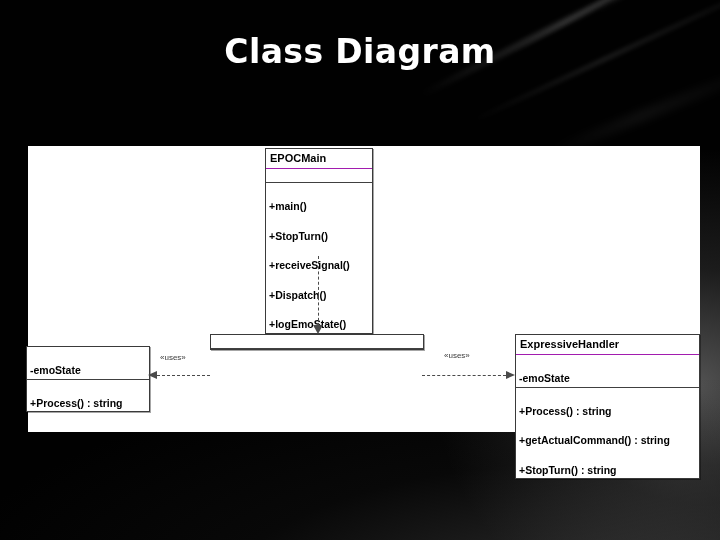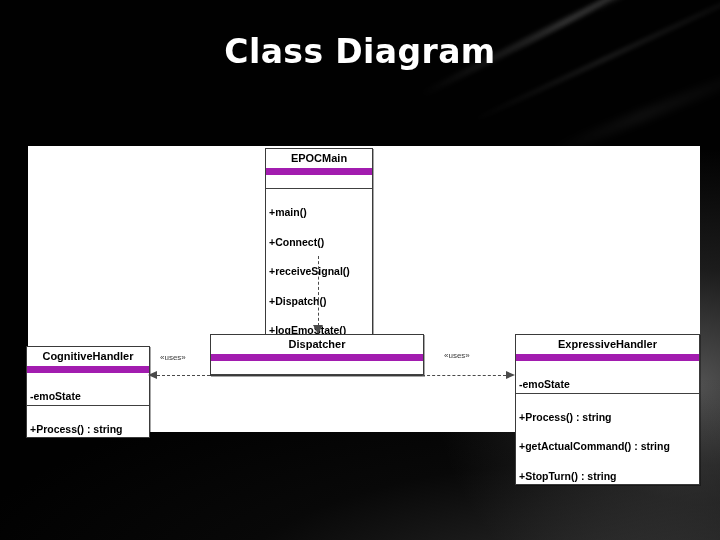--- a/index.html
+++ b/index.html
@@ -28,22 +28,22 @@
     color:#ffffff;font-size:33px;font-weight:700;letter-spacing:.4px;
     font-family:"DejaVu Sans",sans-serif;}
 
   
   #canvas{position:absolute;left:28px;top:146px;width:672px;height:286px;
     background:#ffffff;}
 
   
   .uml{position:absolute;background:#ffffff;border:1px solid #3a3a3a;
     box-shadow:1px 1px 0 rgba(0,0,0,.35);}
-  .uml .cname{text-align:center;font-weight:bold;font-size:11px;color:#000;
-    padding:3px 4px 3px;border-bottom:7px solid #a21caf;line-height:13px;
+  .uml .cname{text-align:left;font-weight:bold;font-size:11px;color:#000;
+    padding:3px 4px 3px;border-bottom:1px solid #a21caf;line-height:13px;
     font-family:"Liberation Sans",sans-serif;}
   .uml .attrs{border-bottom:1px solid #404040;min-height:11px;padding:1px 3px;}
   .uml .ops{padding:1px 3px;}
   .uml .row{font-size:10.5px;line-height:13.5px;color:#000;font-weight:bold;
     white-space:nowrap;font-family:"Liberation Sans",sans-serif;margin-top:16px;}
   .uml .empty{height:11px;}
 
   
   #box-epocmain{left:237px;top:2px;width:106px;}
   #box-dispatcher{left:182px;top:188px;width:212px;}
@@ -81,39 +81,37 @@
 
   <div id="canvas">
 
     <div class="uml" id="box-epocmain">
       <div class="cname">EPOCMain</div>
       <div class="attrs">
         <div class="empty"></div>
       </div>
       <div class="ops">
         <div class="row">+main()</div>
-        <div class="row">+Connect()</div>
+        <div class="row">+StopTurn()</div>
         <div class="row">+receiveSignal()</div>
         <div class="row">+Dispatch()</div>
         <div class="row">+logEmoState()</div>
       </div>
     </div>
 
     <div class="conn vdash" style="left:290px;top:110px;height:70px;"></div>
     <div class="arrow arr-down" style="left:285px;top:179px;"></div>
 
     <div class="uml" id="box-dispatcher">
-      <div class="cname">Dispatcher</div>
       <div class="attrs">
         <div class="empty"></div>
       </div>
     </div>
 
     <div class="uml" id="box-cognitive">
-      <div class="cname">CognitiveHandler</div>
       <div class="attrs">
         <div class="row">-emoState</div>
       </div>
       <div class="ops">
         <div class="row">+Process() : string</div>
       </div>
     </div>
 
     <div class="conn hdash" style="left:129px;top:229px;width:53px;"></div>
     <div class="arrow arr-left" style="left:120px;top:225px;"></div>

